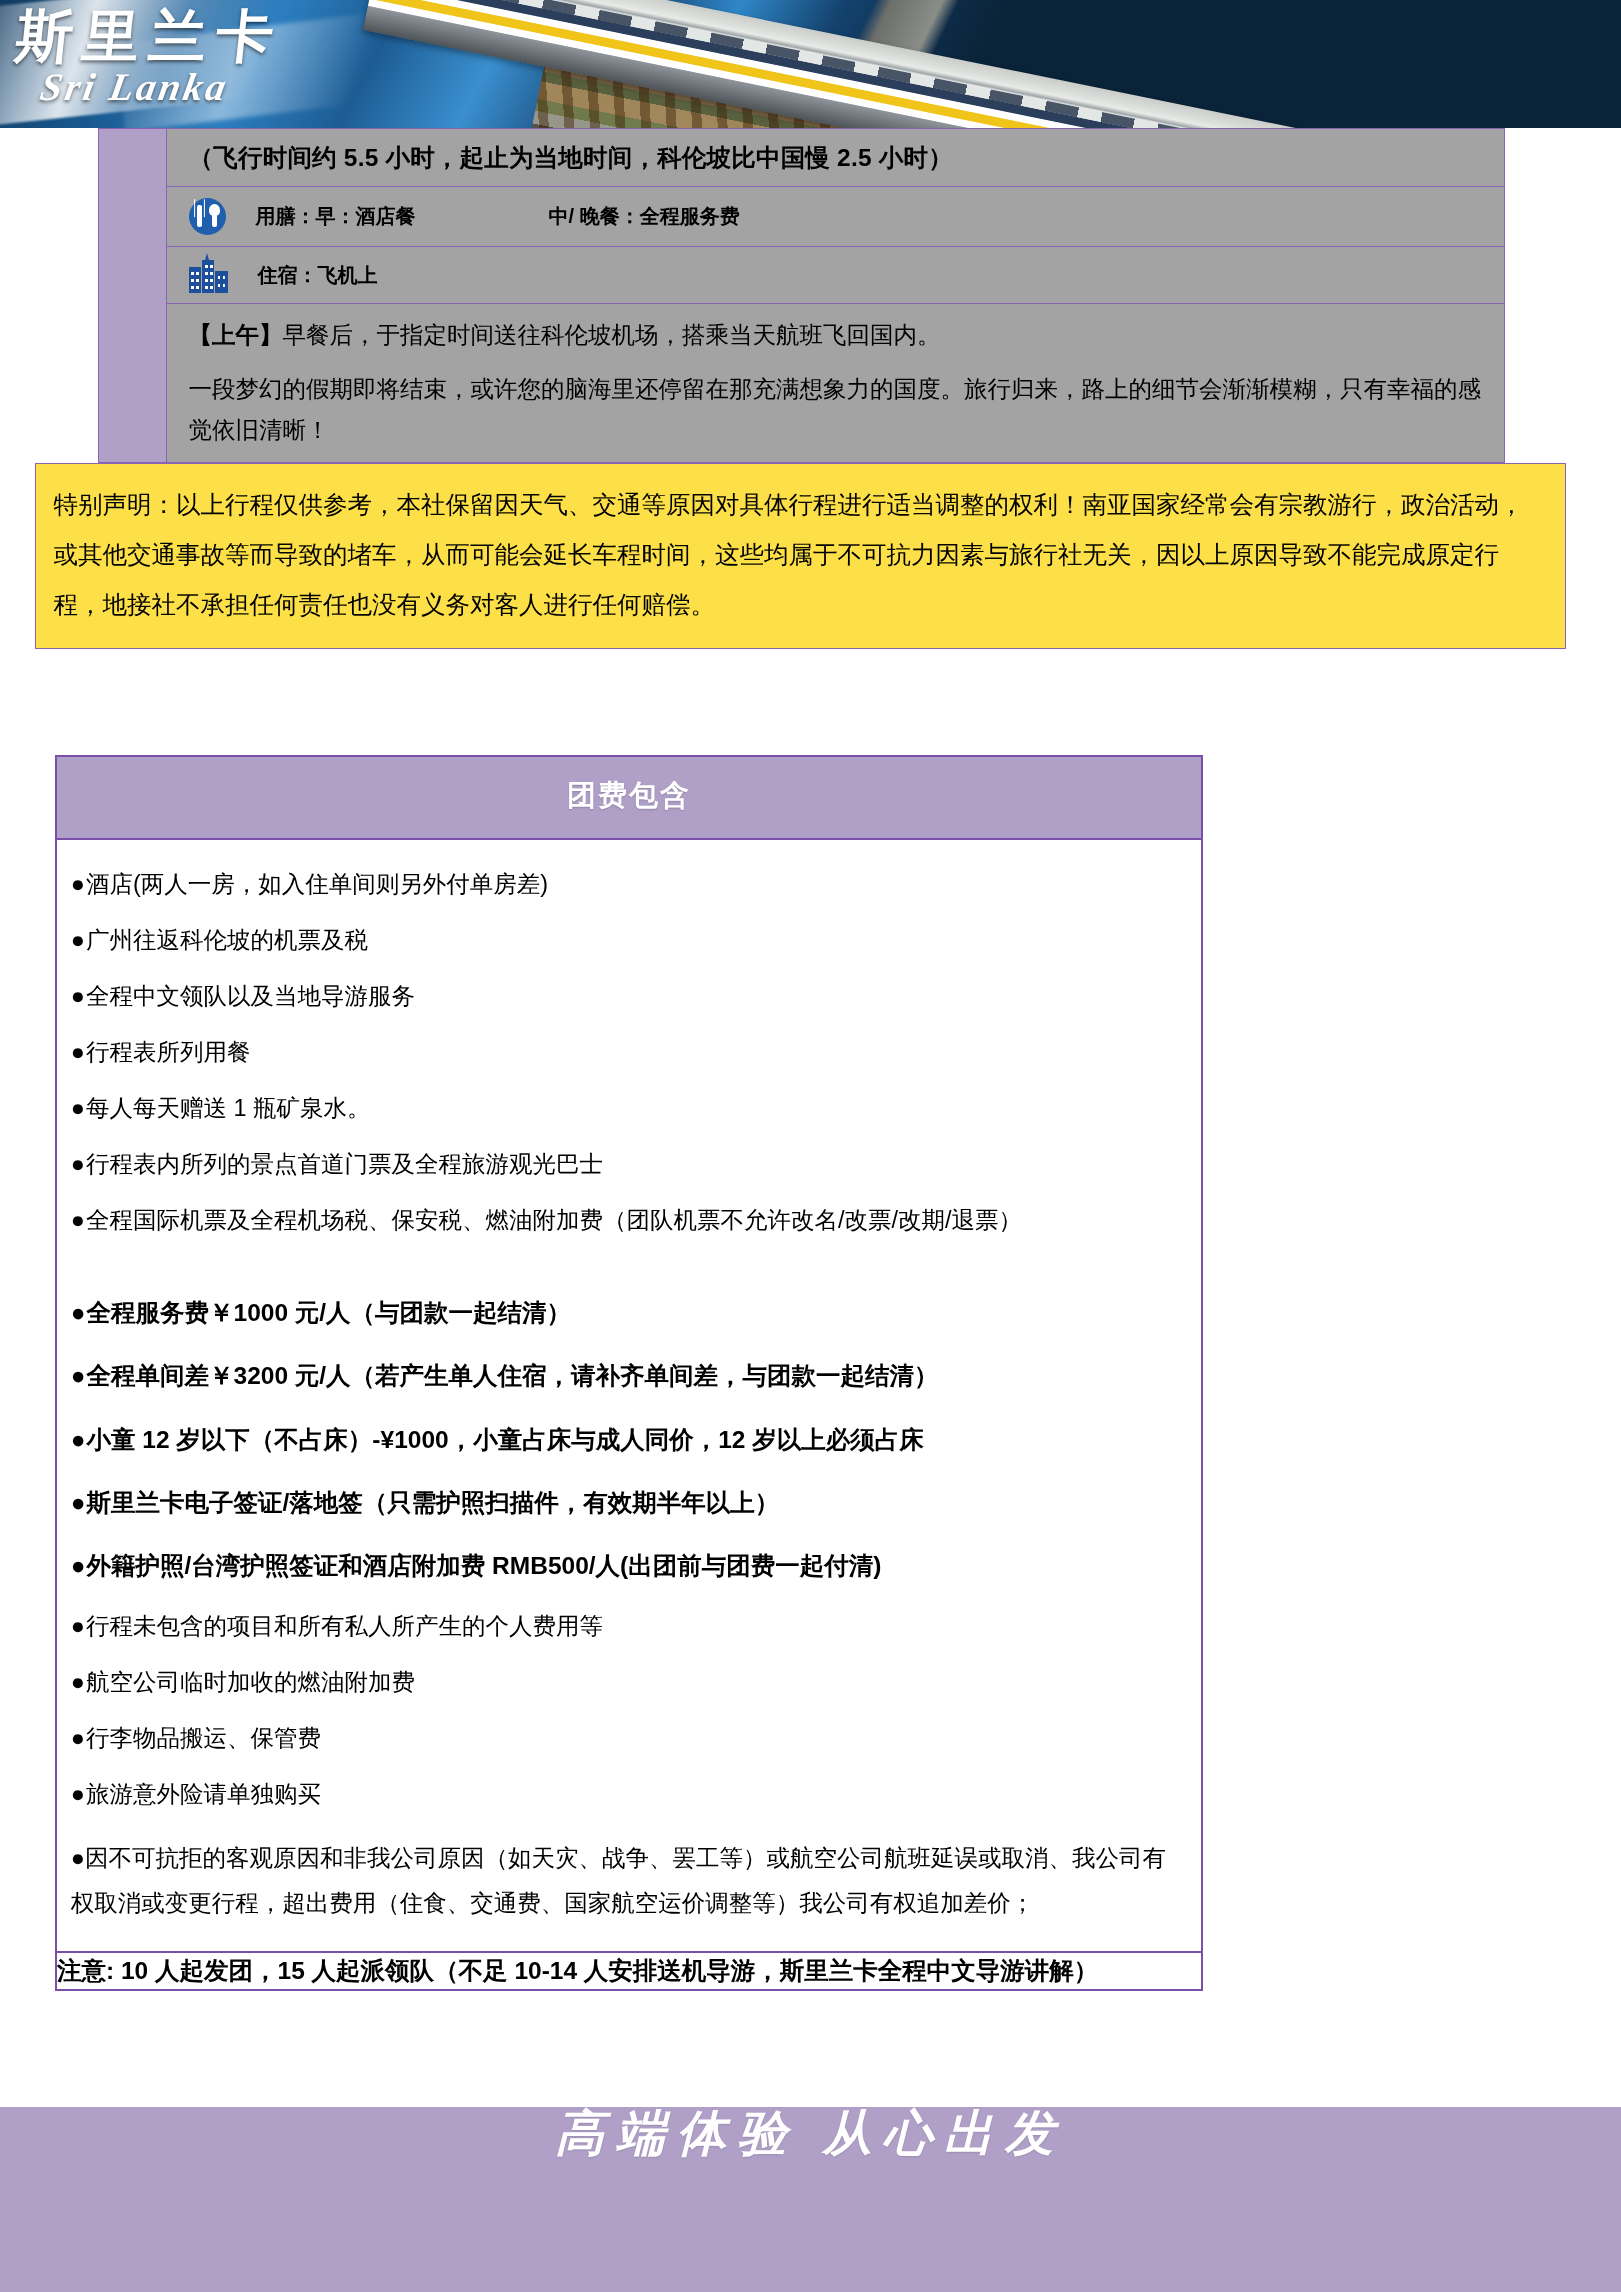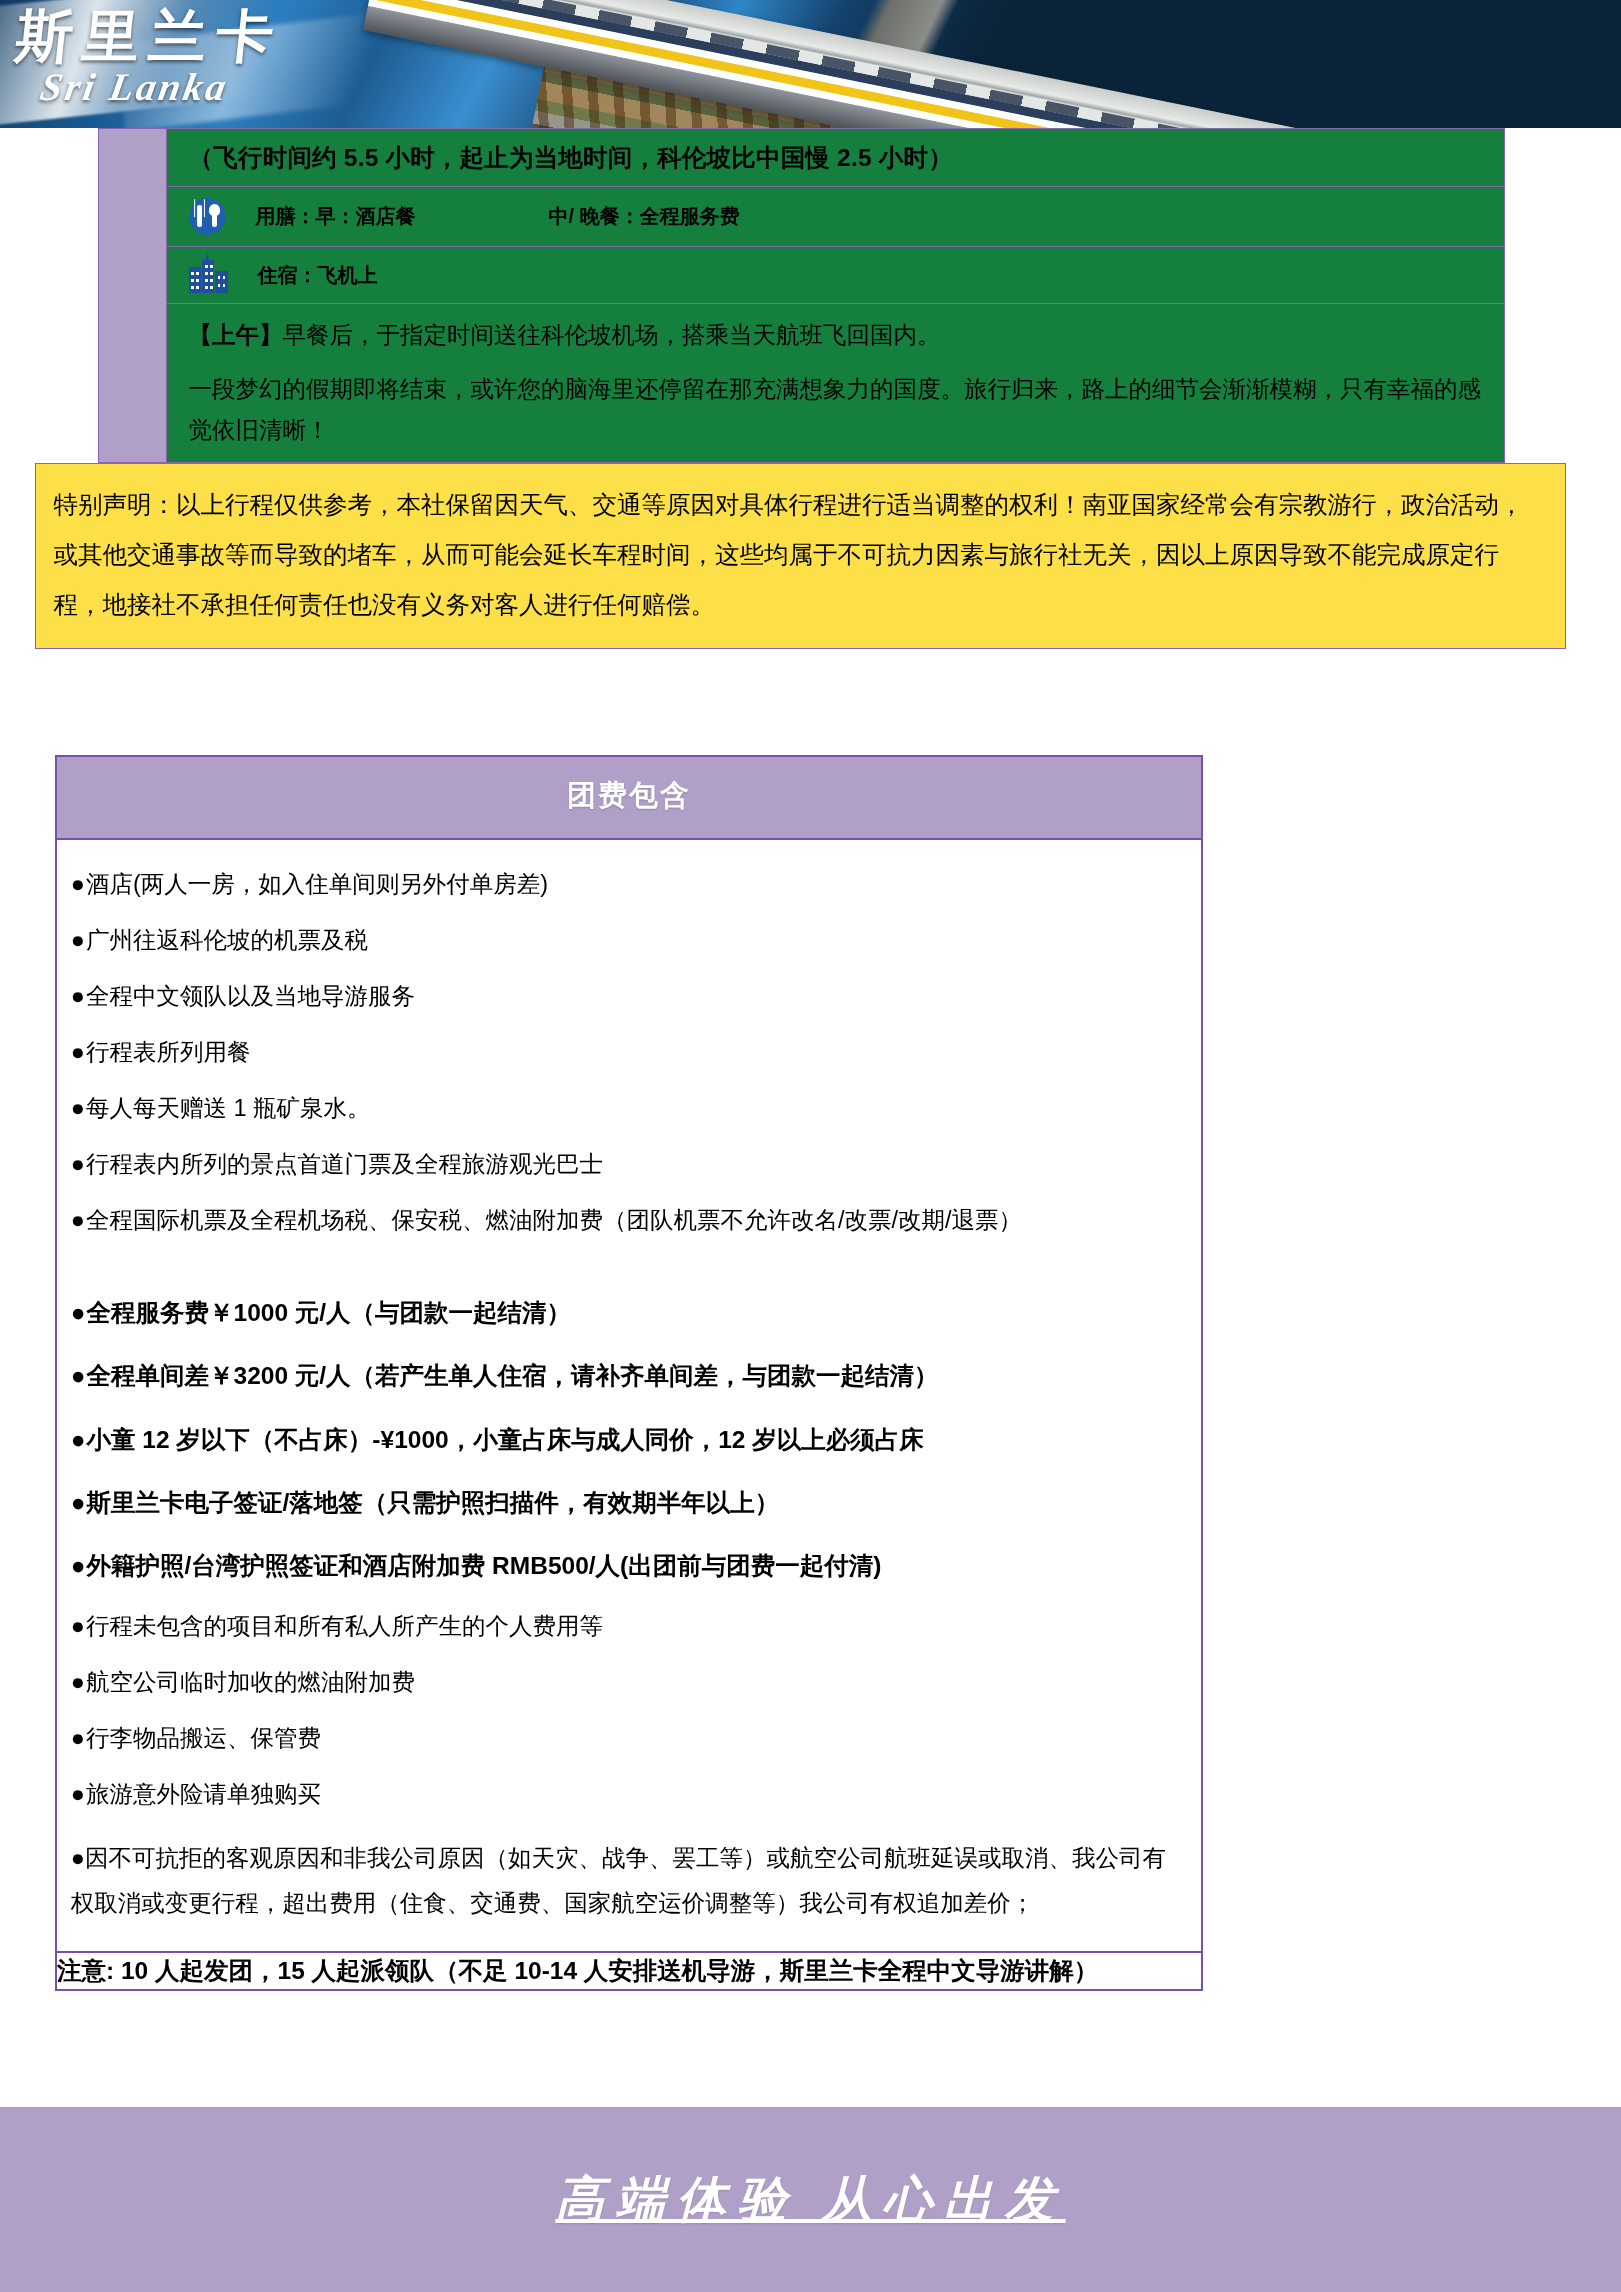--- a/index.html
+++ b/index.html
@@ -137,21 +137,21 @@
     border:1px solid #8a63b5;
     vertical-align:middle;
     padding:0;
   }
   .itin td.sideband{
     width:67px;
     background:#b0a0c8;
     border-right:1px solid #8a63b5;
   }
   .itin td.cell{
-    background:#15803d;
+    background:#a3a3a3;
     padding:10.8px 17.6px 10.8px 21.6px;
   }
   .row-flight{
     font-size:24.5px;font-weight:700;line-height:1.45;
     letter-spacing:0.2px;
   }
   .row-meal, .row-stay{
     font-size:20px;font-weight:700;
     display:flex;align-items:center;gap:30px;
     line-height:1.4;
@@ -255,23 +255,22 @@
   .para-item{
     font-size:23.5px;line-height:1.95;padding:13.7px 0 5.9px 0;
   }
 
   
   .footer{
     position:absolute;left:0;bottom:0;
     width:1621px;height:186px;
     background:#b0a0c8;
     display:flex;flex-direction:row;
-    align-items:center;justify-content:center;
+    justify-content:center;
     color:#fff;
-    text-decoration:underline;
   }
   .footer .f-cn{
     font-family:"Liberation Serif","DejaVu Serif",serif;
     font-size:49px;font-weight:700;letter-spacing:11.8px;
     font-style:italic;
     line-height:1.1;
     text-shadow:0 1px 2px rgba(0,0,0,.12);
   }
   .footer .f-en{
     font-family:"Liberation Serif","DejaVu Serif",serif;

